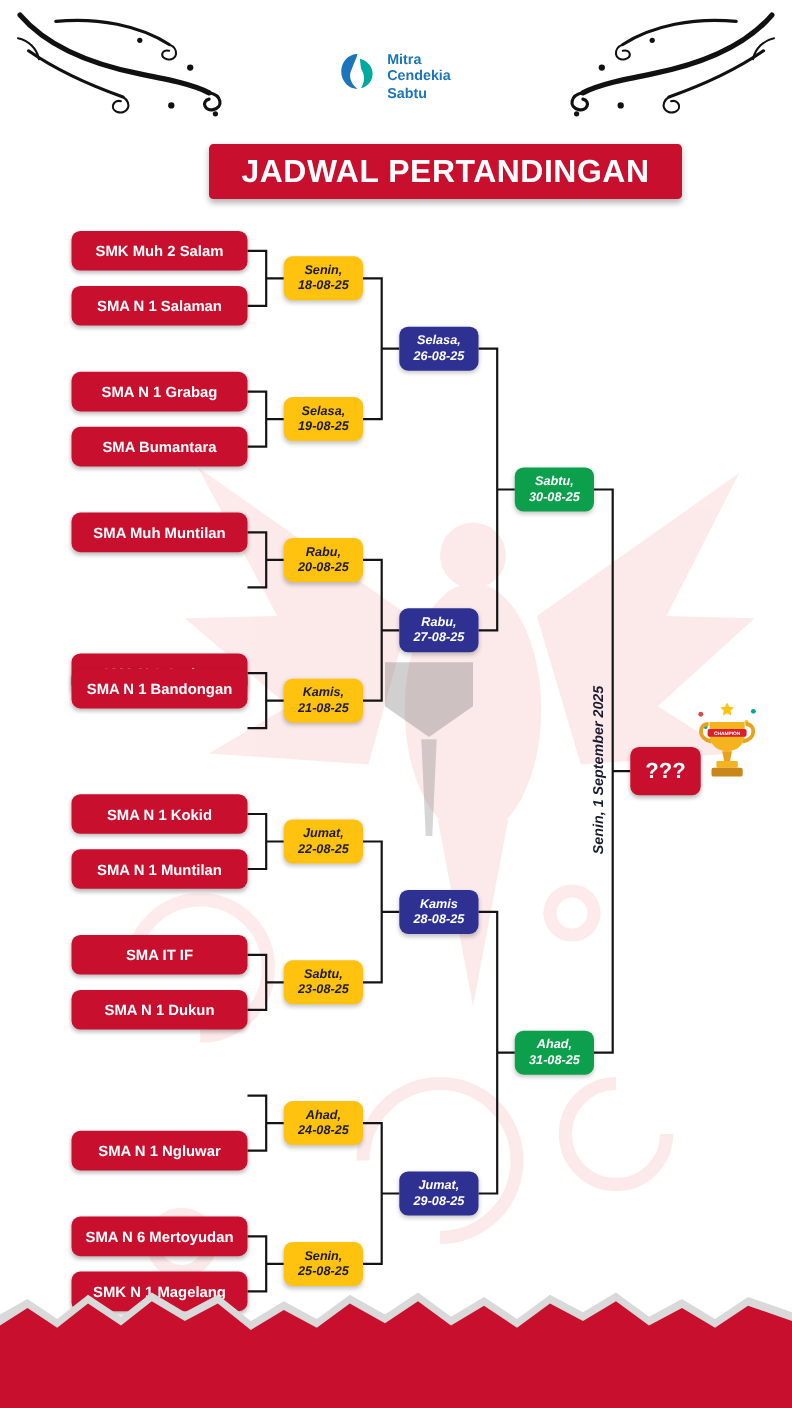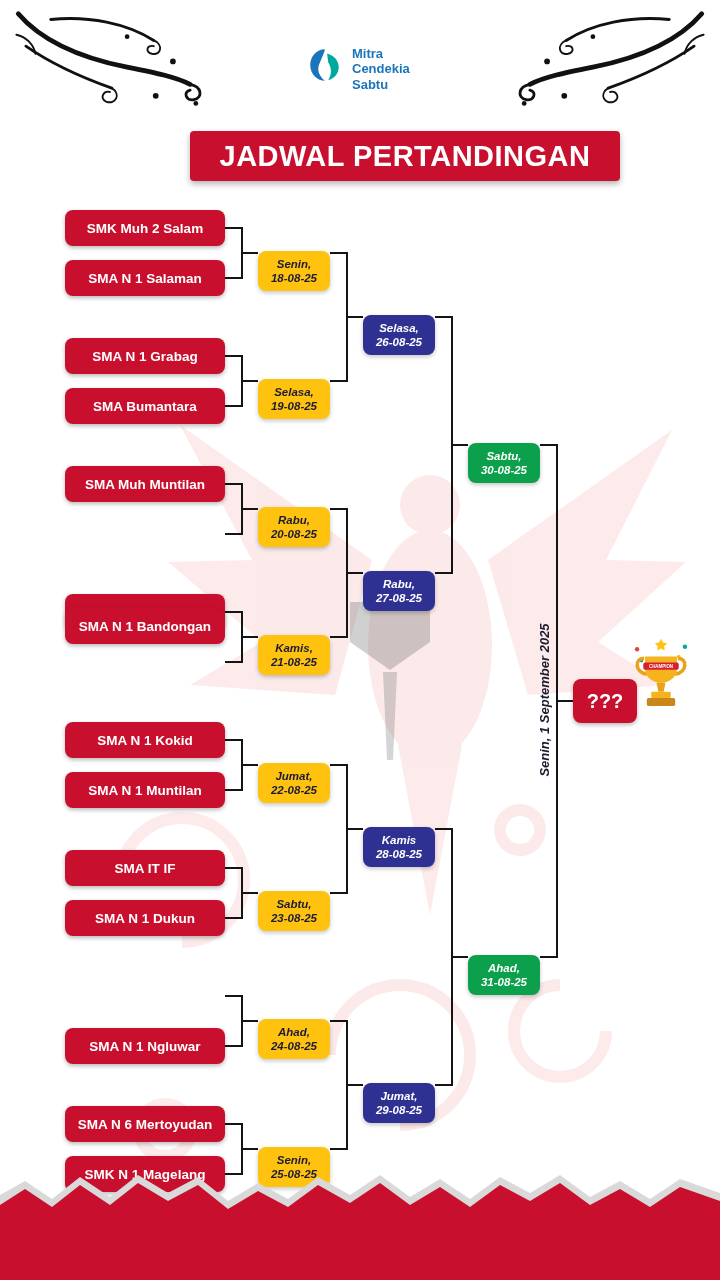--- a/index.html
+++ b/index.html
@@ -22,21 +22,21 @@
             box-shadow:0 3px 6px rgba(0,0,0,.3);margin-left:45px; }
 
   .team-box { position:absolute; left:65px; width:160px; height:36px; background:#C8102E; color:#fff;
               border-radius:8px; display:flex; align-items:center; justify-content:center;
               font-size:13.5px; font-weight:600; z-index:3; box-shadow:0 2px 4px rgba(0,0,0,.28);
               text-align:right; padding:0 4px; }
 
   .date-box { position:absolute; width:72px; height:40px; border-radius:8px; display:flex;
               flex-direction:column; align-items:center; justify-content:center; font-size:11.5px;
               font-style:italic; font-weight:600; line-height:1.25; z-index:3;
-              box-shadow:0 2px 4px rgba(0,0,0,.22); text-align:center;margin-top:18px; }
+              box-shadow:0 2px 4px rgba(0,0,0,.22); text-align:center; }
   .date-box.yellow { background:#FFC20E; color:#1b1b35; left:258px; }
   .date-box.blue   { background:#2E3192; color:#ffffff; left:363px; }
   .date-box.green  { background:#0CA04C; color:#ffffff; left:468px; }
 
   .final-box { position:absolute; left:573px; top:679px; width:64px; height:44px; background:#C8102E;
                color:#fff; border-radius:8px; display:flex; align-items:center; justify-content:center;
                font-size:20px; font-weight:bold; z-index:3; box-shadow:0 2px 4px rgba(0,0,0,.28); }
 
   .vlabel-anchor { position:absolute; left:544px; top:700px; width:0; height:0; z-index:3; }
   .vlabel-anchor span { position:absolute; left:0; top:0; transform:translate(-50%,-50%) rotate(-90deg);

